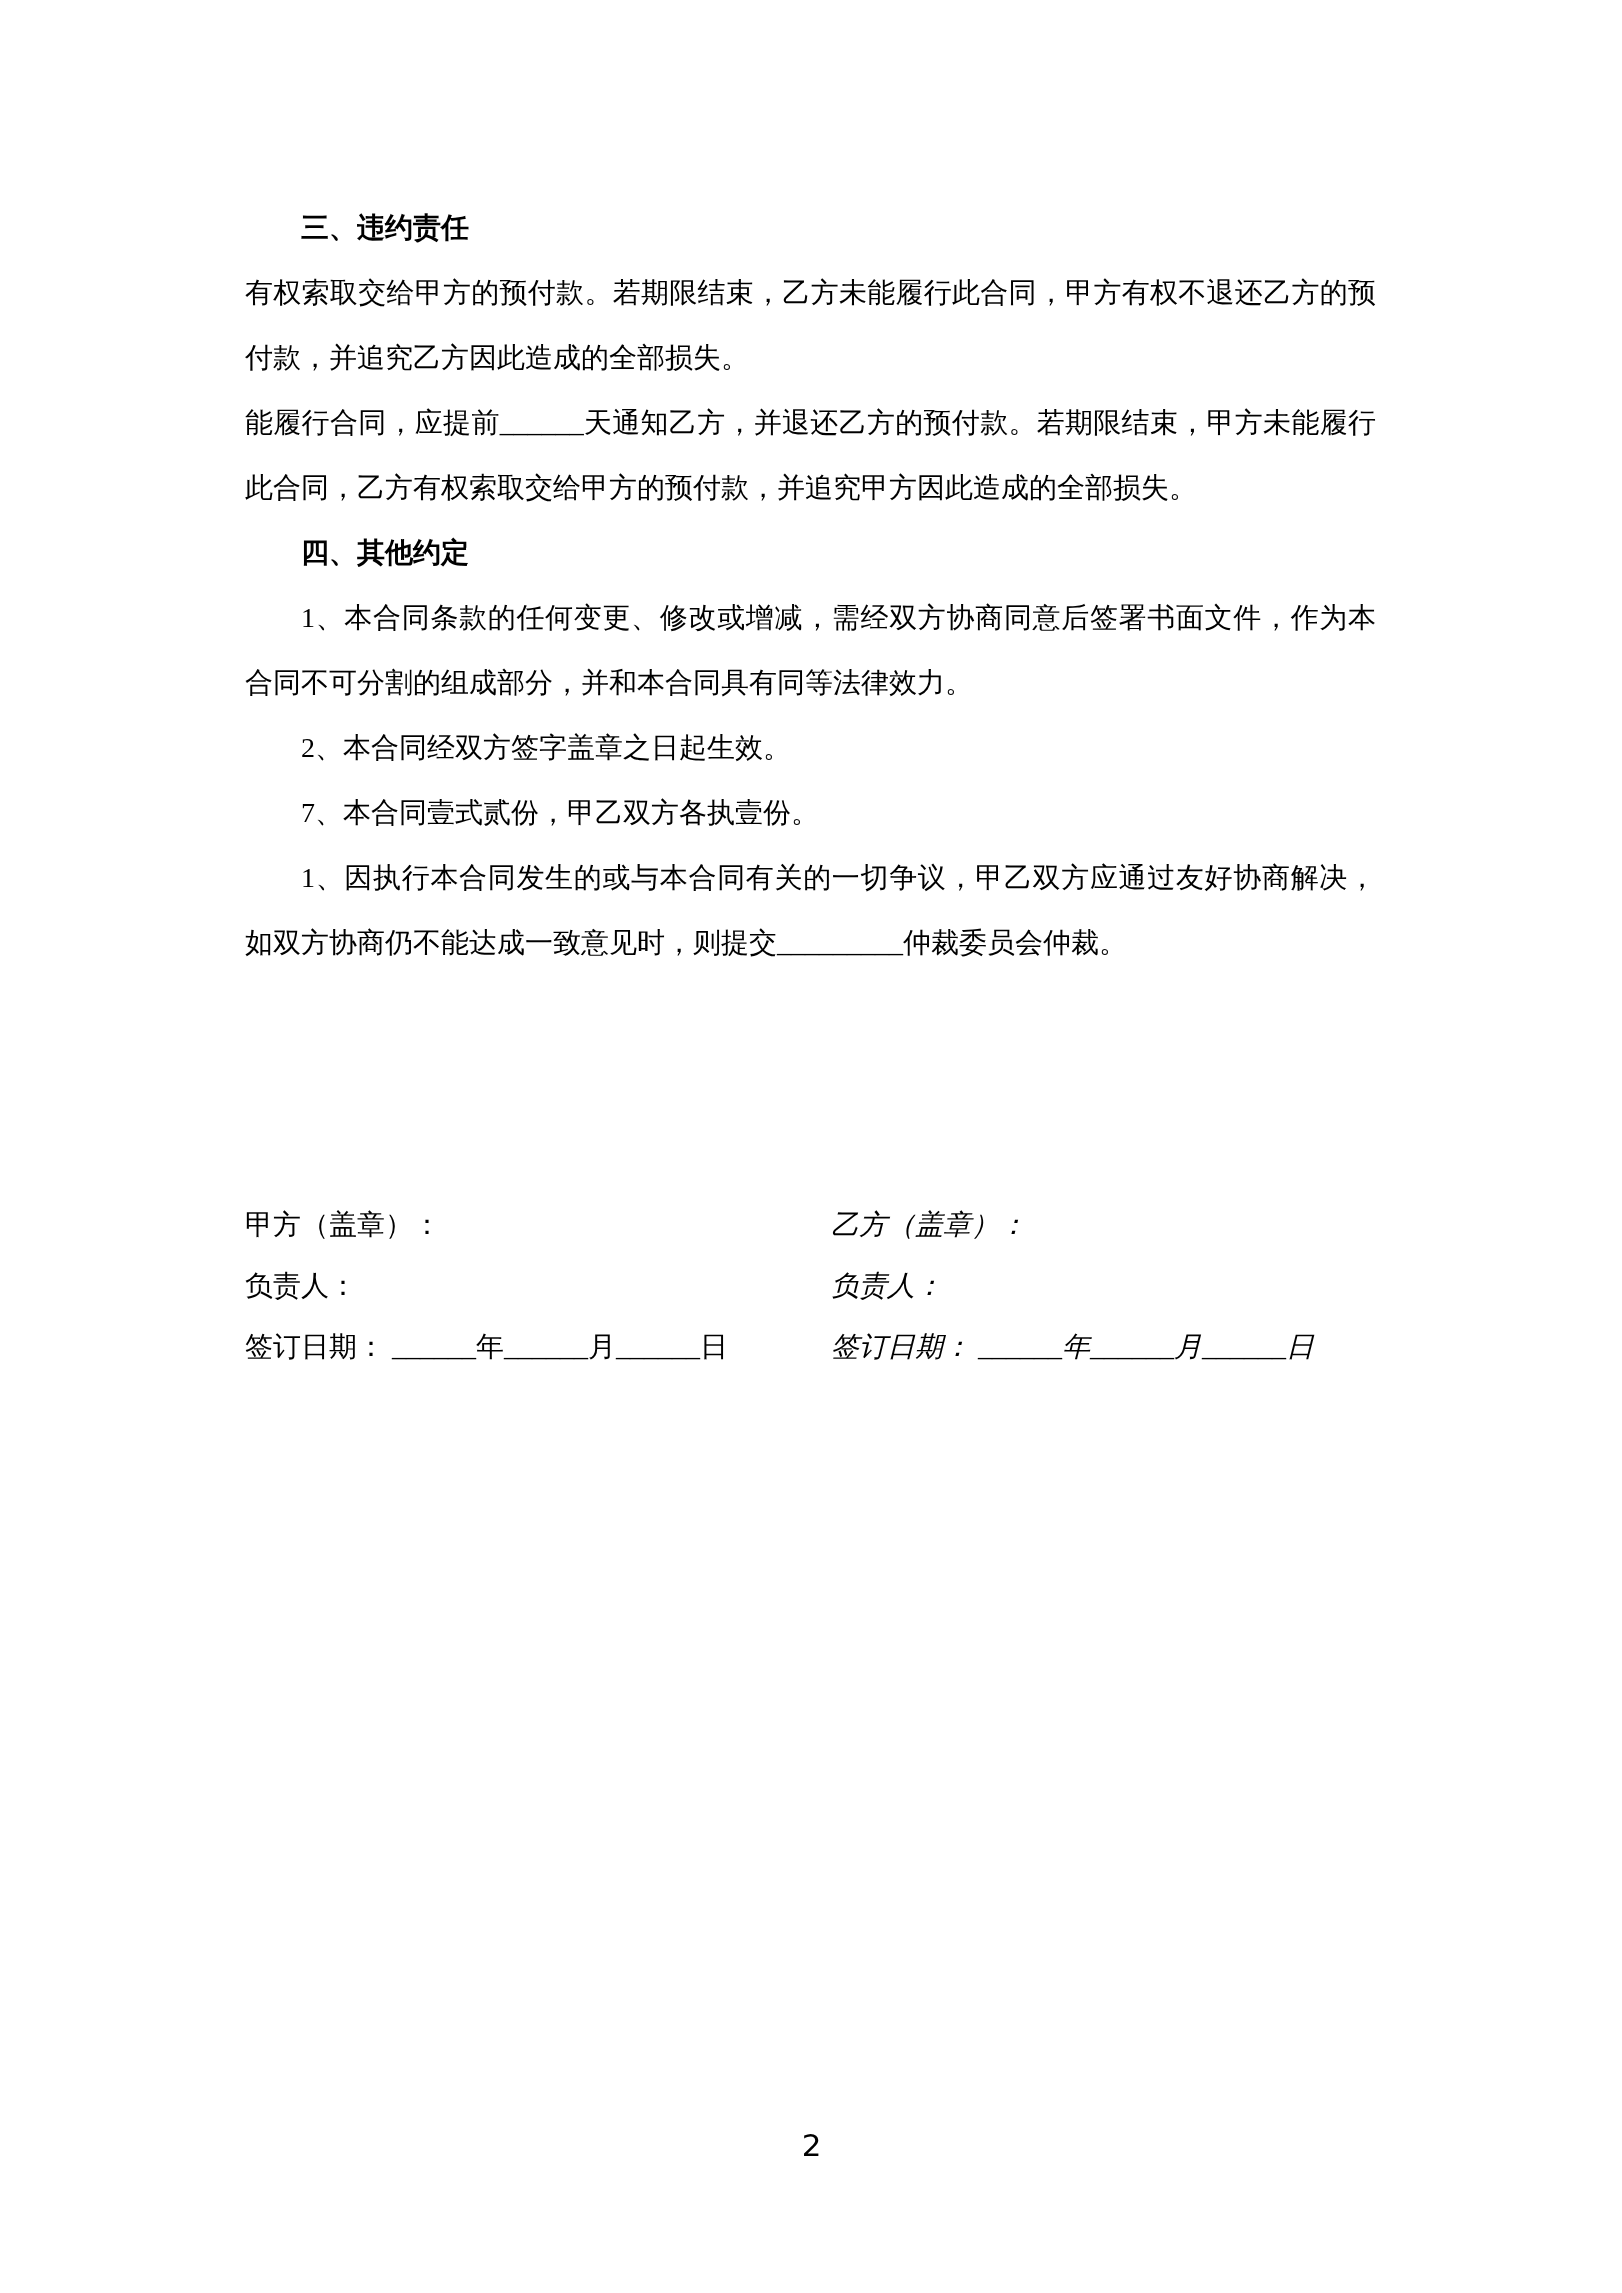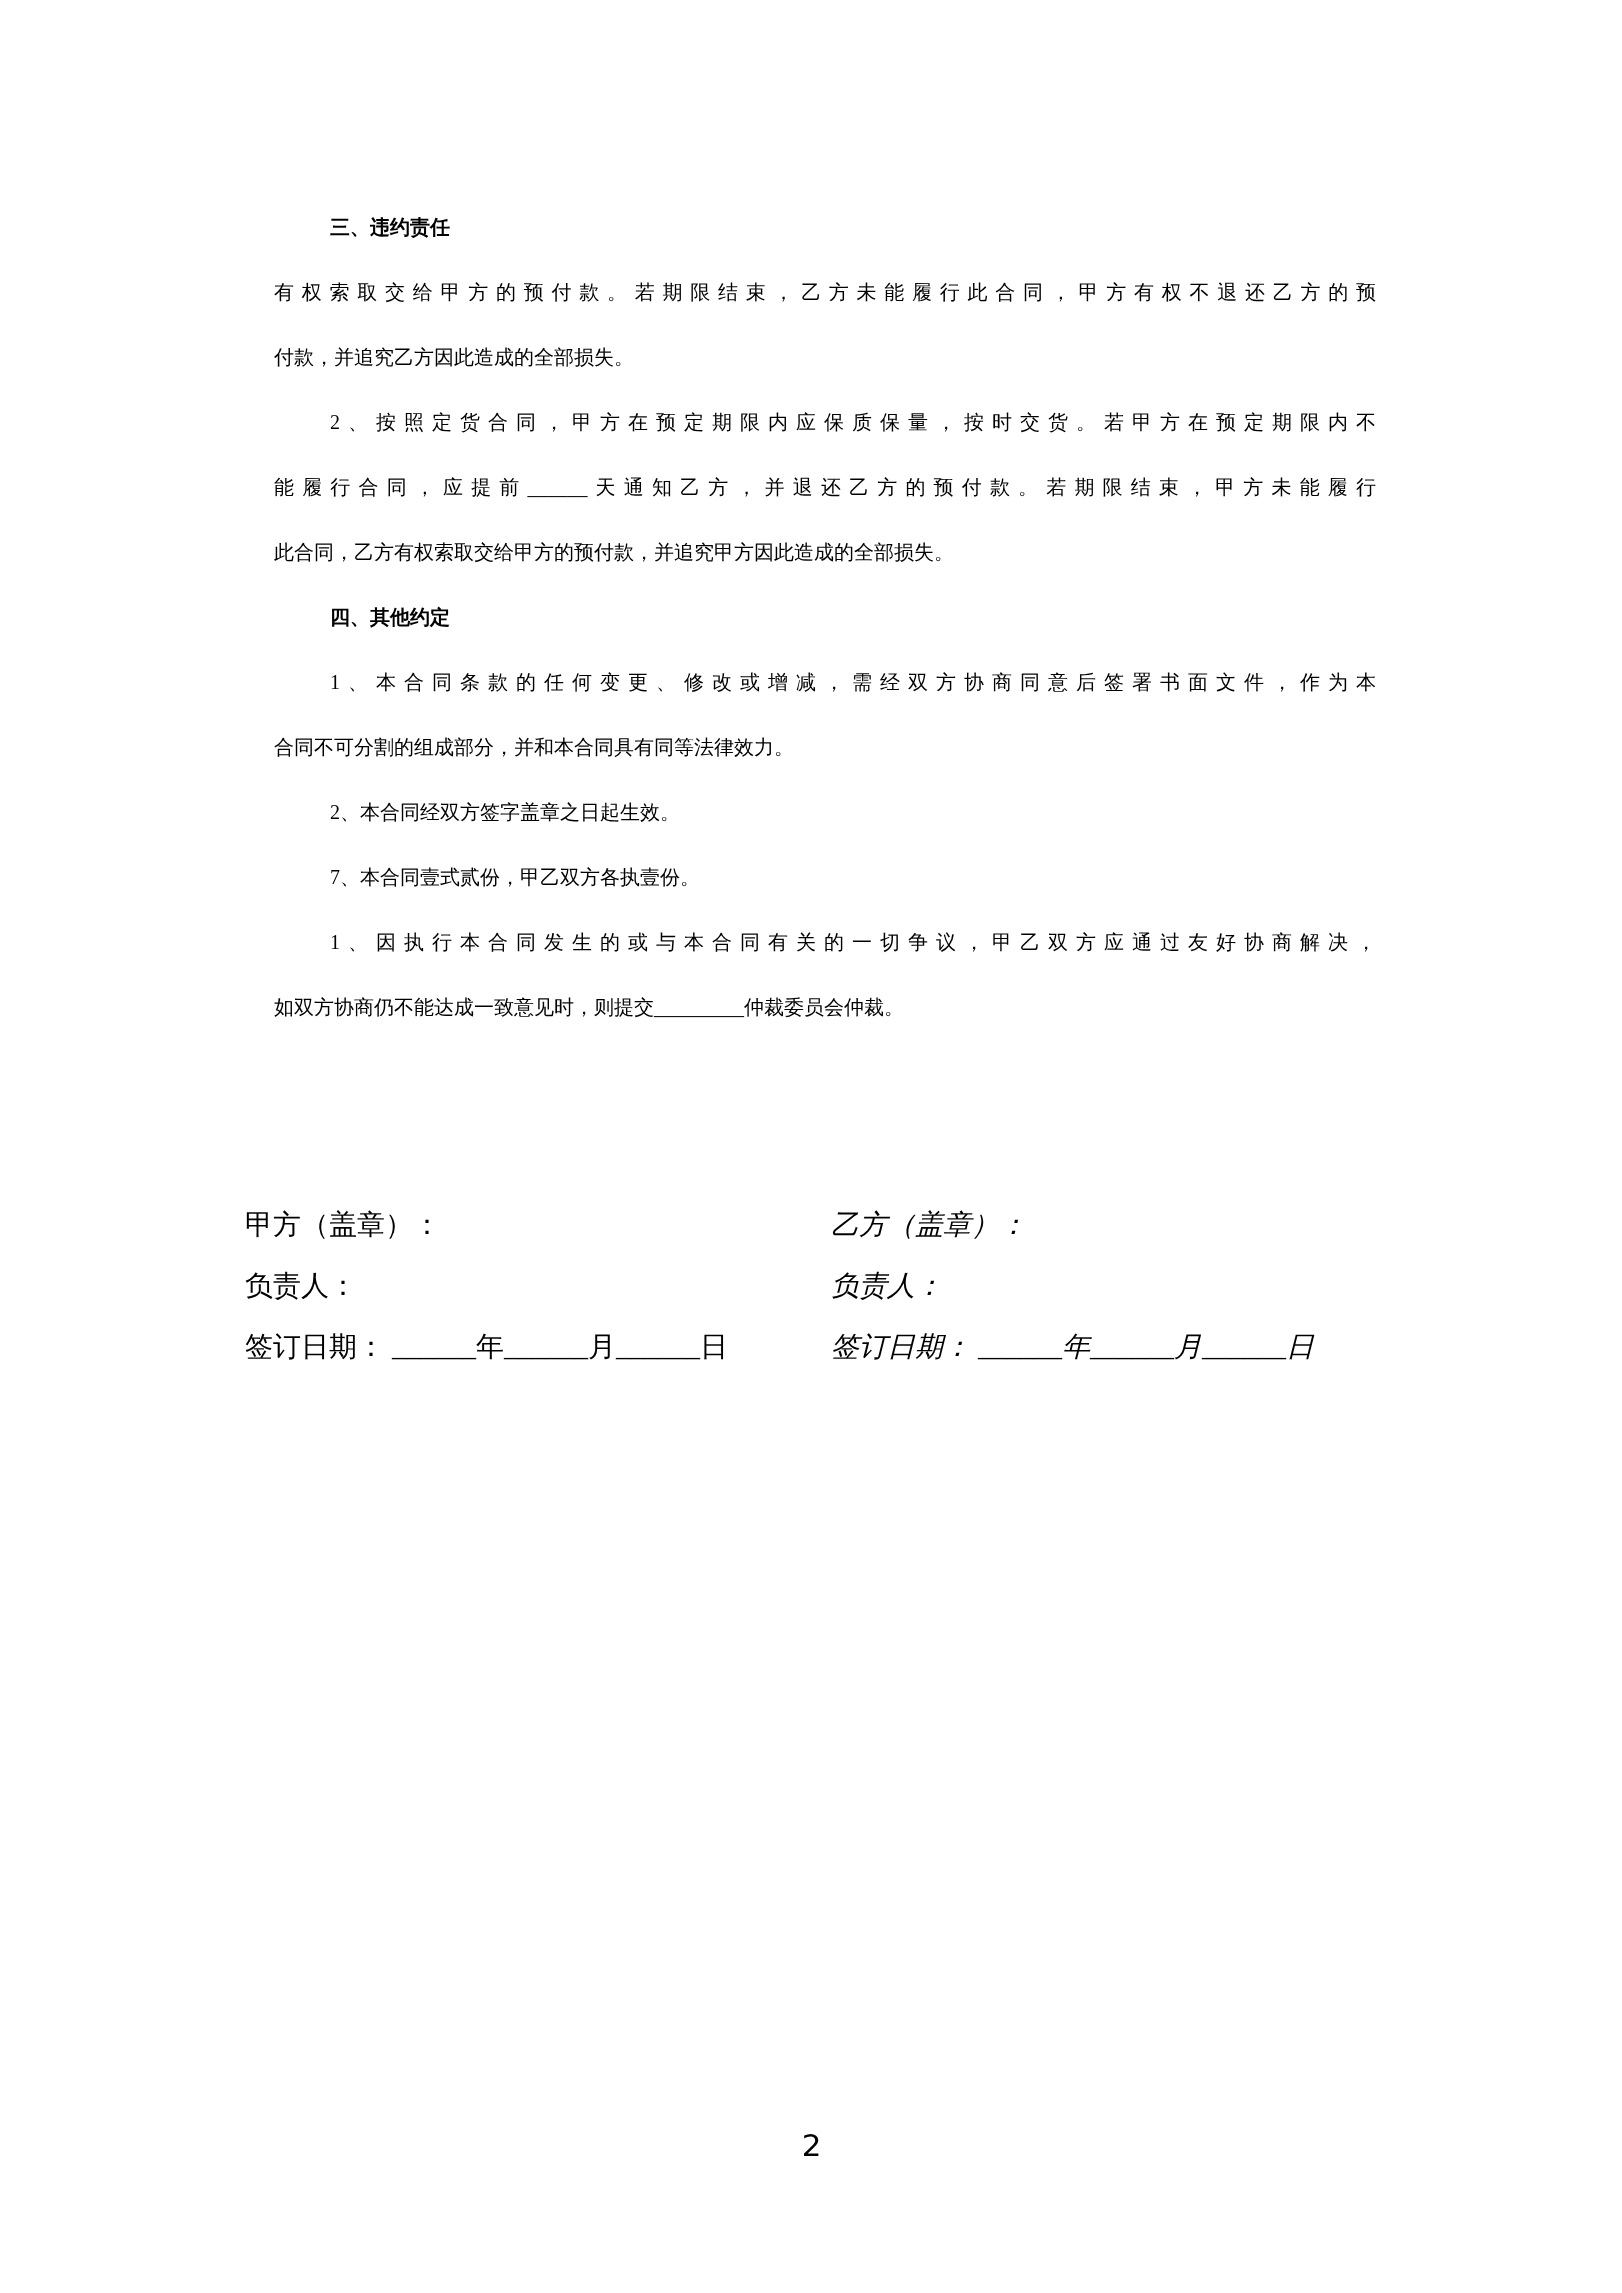--- a/index.html
+++ b/index.html
@@ -21,26 +21,25 @@
     background: #ffffff;
   }
   
   .content {
     position: absolute;
     left: 245px;
     top: 195px;
     width: 1131px;
   }
   .line {
-    font-size: 20px;
+    font-size: 28px;
     height: 65px;
     line-height: 65px;
     text-align: left;
     overflow: visible;
-    margin-left: 29px;
   }
   .line.indent { text-indent: 56px; }
   .line.heading { font-weight: bold; }
   .line.fill {
     text-align: justify;
     text-align-last: justify;
   }
   
   .signature {
     position: absolute;
@@ -72,21 +71,20 @@
 </head>
 <body>
 
 <div class="page">
 
   <main class="content" id="contract-content">
 
   <div class="line indent heading">三、违约责任</div>
       <div class="line fill">有权索取交给甲方的预付款。若期限结束，乙方未能履行此合同，甲方有权不退还乙方的预</div>
       <div class="line">付款，并追究乙方因此造成的全部损失。</div>
-      <div class="line indent fill">2、按照定货合同，甲方在预定期限内应保质保量，按时交货。若甲方在预定期限内不</div>
       <div class="line fill">能履行合同，应提前______天通知乙方，并退还乙方的预付款。若期限结束，甲方未能履行</div>
       <div class="line">此合同，乙方有权索取交给甲方的预付款，并追究甲方因此造成的全部损失。</div>
       <div class="line indent heading">四、其他约定</div>
       <div class="line indent fill">1、本合同条款的任何变更、修改或增减，需经双方协商同意后签署书面文件，作为本</div>
       <div class="line">合同不可分割的组成部分，并和本合同具有同等法律效力。</div>
       <div class="line indent">2、本合同经双方签字盖章之日起生效。</div>
       <div class="line indent">7、本合同壹式贰份，甲乙双方各执壹份。</div>
       <div class="line indent fill">1、因执行本合同发生的或与本合同有关的一切争议，甲乙双方应通过友好协商解决，</div>
       <div class="line">如双方协商仍不能达成一致意见时，则提交_________仲裁委员会仲裁。</div>
     </main>

